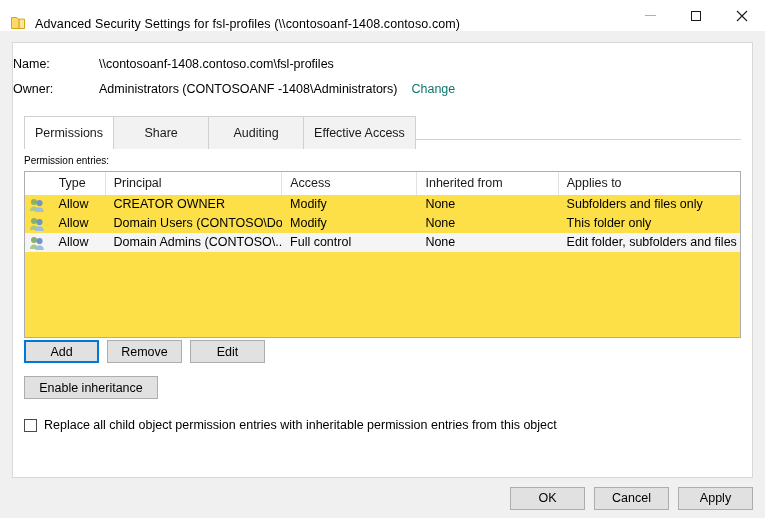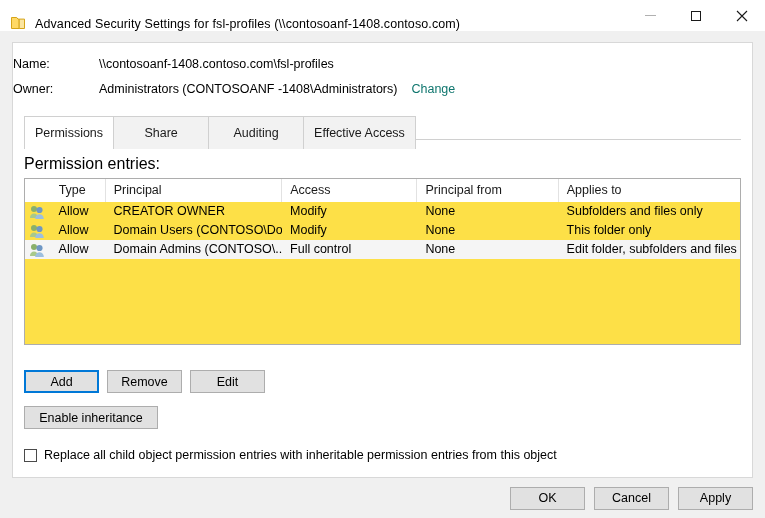--- a/index.html
+++ b/index.html
@@ -159,21 +159,21 @@
     padding: 0 11px;
   }
   .hint-text {
     margin-top: 14px;
     font-size: 12.5px;
     white-space: nowrap;
   }
   .entries-label {
     margin-top: 15px;
     margin-bottom: 5px;
-    font-size: 16px;
+    font-size: 10px;
   }
 
   
   .listbox {
     border: 1px solid #adadad;
     background: #fde047;
     height: 167px;
     box-sizing: border-box;
     position: relative;
     overflow: hidden;
@@ -227,21 +227,21 @@
 
   .group-icon {
     width: 16px;
     height: 16px;
     position: relative;
     display: block;
   }
 
   
   .btnrow {
-    margin-top: 25px;
+    margin-top: 2px;
     display: flex;
     gap: 8px;
   }
   .btn {
     height: 23px;
     min-width: 75px;
     padding: 0 10px;
     background: #e1e1e1;
     border: 1px solid #adadad;
     box-sizing: border-box;
@@ -365,21 +365,21 @@
 
     <div class="entries-label">Permission entries:</div>
 
     <div class="listbox">
 
       <div class="list-header">
         <div class="hcell h-icon"></div>
         <div class="hcell c-type">Type</div>
         <div class="hcell c-princ">Principal</div>
         <div class="hcell c-access">Access</div>
-        <div class="hcell c-inh">Principal from</div>
+        <div class="hcell c-inh">Inherited from</div>
         <div class="hcell c-appl">Applies to</div>
       </div>
 
       <div class="row">
         <div class="cell c-icon">
           <span class="group-icon">
             <svg width="16" height="16" viewBox="0 0 16 16">
               <circle cx="5" cy="5" r="3" fill="#8ab06a"></circle>
               <path d="M1 14 c0-3 1.8-4.6 4-4.6 s4 1.6 4 4.6 z" fill="#a8c98a"></path>
               <circle cx="10.5" cy="6" r="3.1" fill="#6f97c4"></circle>

